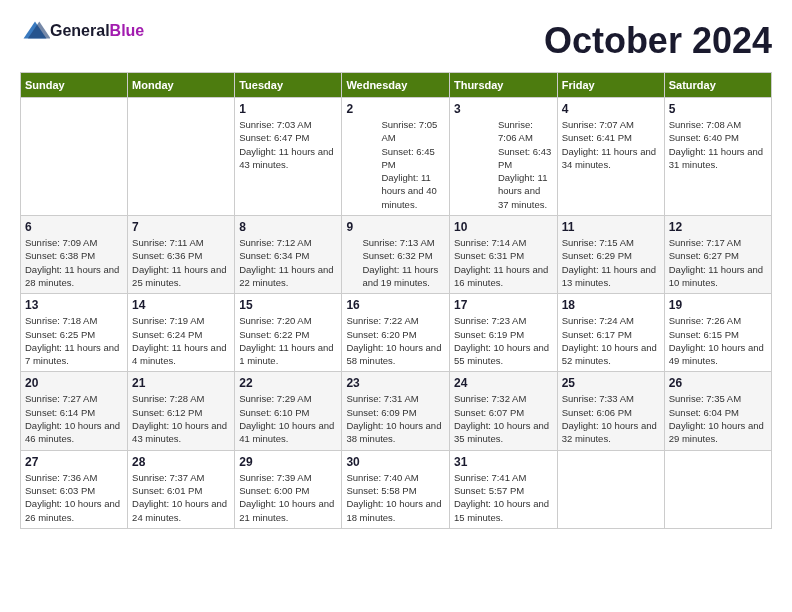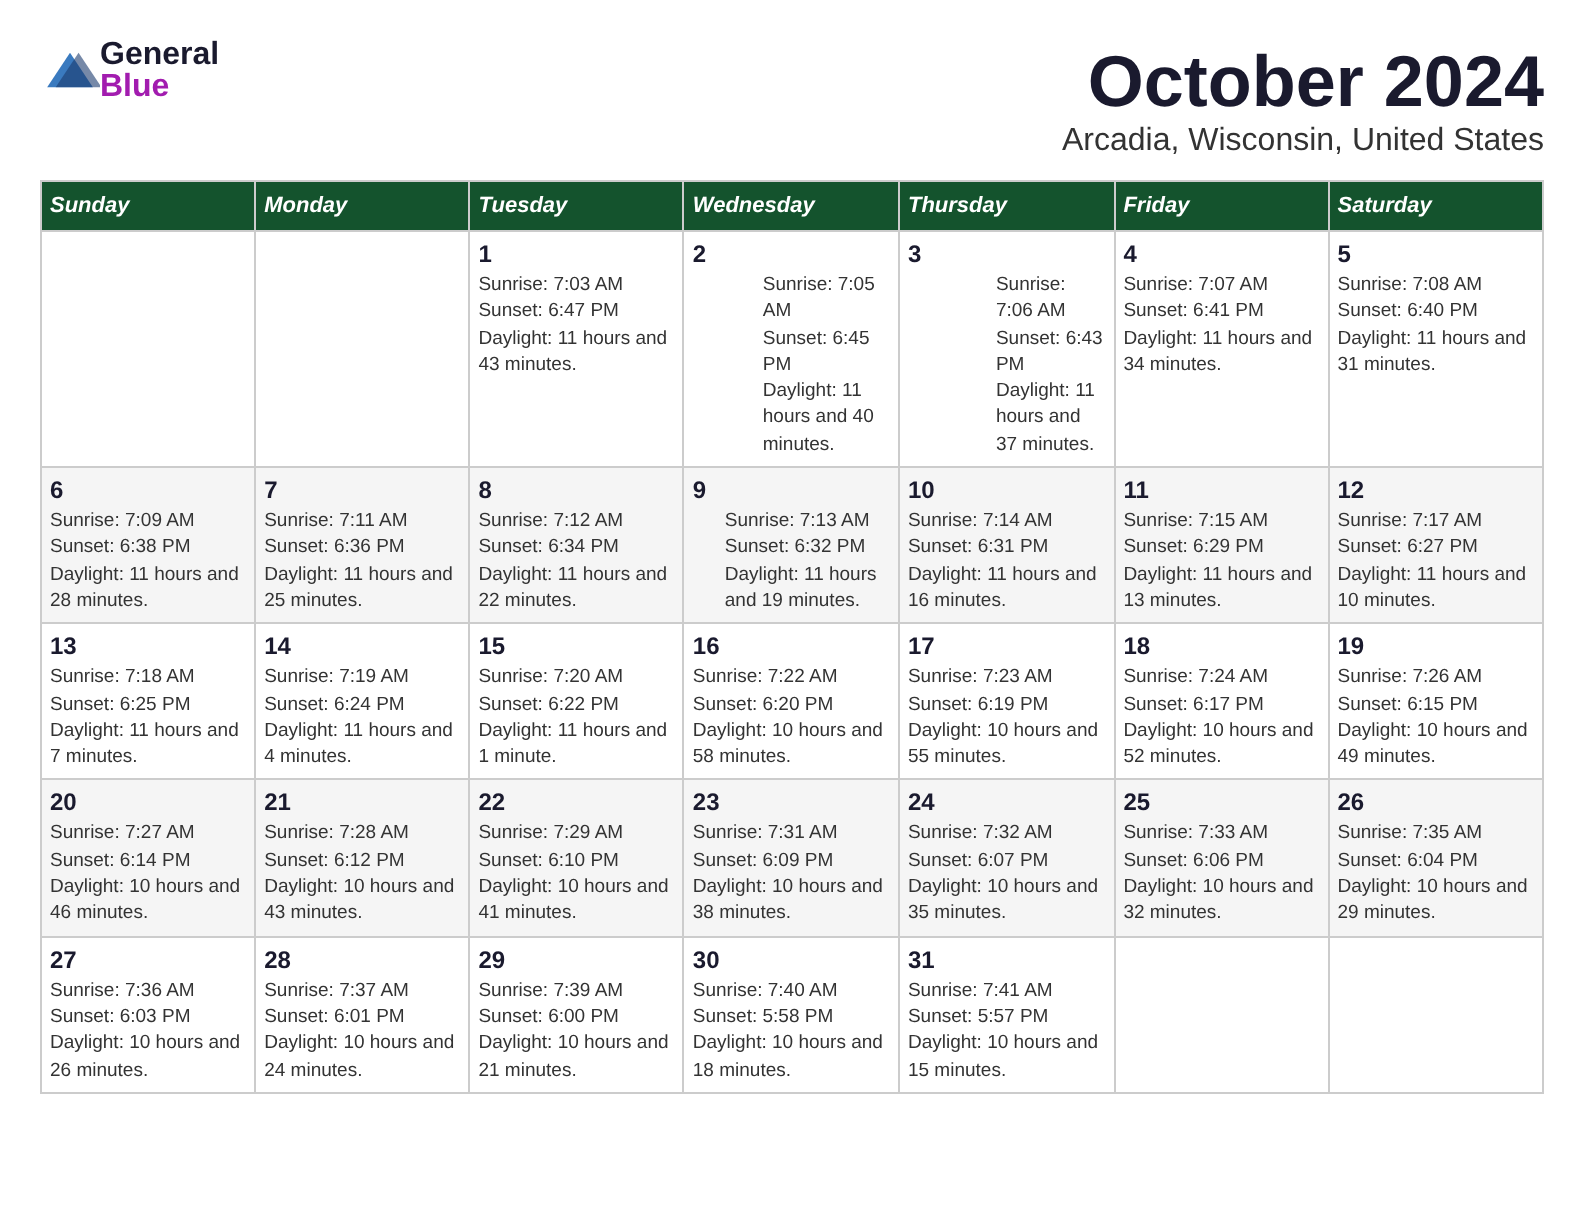--- a/index.html
+++ b/index.html
@@ -20,45 +20,44 @@
       display: flex;
       flex-direction: column;
       align-items: flex-start;
     }
     .logo-icon {
       width: 30px;
       height: 20px;
       margin-bottom: 2px;
     }
     .title-section {
-      text-align: right;
+      text-align: left;
     }
     .month-title {
       font-size: 36px;
       font-weight: bold;
       color: #1a1a2e;
     }
     .location-title {
       font-size: 16px;
       color: #333;
     }
     .calendar {
       width: 100%;
       border-collapse: collapse;
       font-size: 10px;
     }
     .calendar th {
-      background-color: #14532d;
+      background-color: #4d7c0f;
       color: white;
       padding: 6px 4px;
       text-align: left;
       font-size: 11px;
       font-weight: bold;
       border: 1px solid #ccc;
-      font-style: italic;
     }
     .calendar td {
       border: 1px solid #ccc;
       vertical-align: top;
       padding: 4px;
       width: 108px;
       min-height: 80px;
       background: #fff;
     }
     .calendar tr:nth-child(even) td {
@@ -78,21 +77,21 @@
     }
     .empty-cell {
       background: #fff !important;
     }
     .logo-row {
       display: flex;
       align-items: center;
     }
     .logo-text-group {
       display: flex;
-      flex-direction: column;
+      flex-direction: row;
       line-height: 1;
     }
   </style>
 </head>
 <body>
 
 <div class="header-section">
   <div class="logo">
     <div class="logo-row">
       <svg class="logo-icon" viewBox="0 0 40 28">
@@ -100,21 +99,20 @@
         <polygon points="26,2 42,26 10,26" fill="#1a3a6e" opacity="0.6"></polygon>
       </svg>
       <div class="logo-text-group">
         <span style="font-size:16px;font-weight:bold;color:#1a1a2e;">General</span>
         <span style="font-size:16px;font-weight:bold;color:#a21caf;">Blue</span>
       </div>
     </div>
   </div>
   <div class="title-section">
     <div class="month-title">October 2024</div>
-    <div class="location-title">Arcadia, Wisconsin, United States</div>
   </div>
 </div>
 
 <table class="calendar">
   <thead>
     <tr>
       <th>Sunday</th>
       <th>Monday</th>
       <th>Tuesday</th>
       <th>Wednesday</th>

